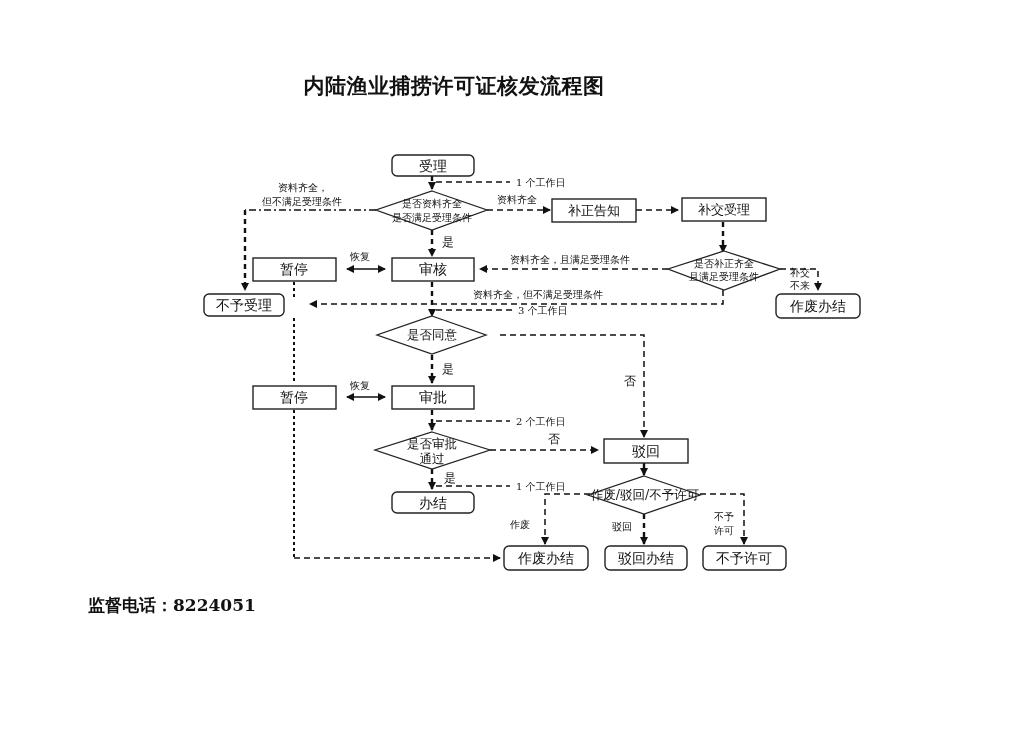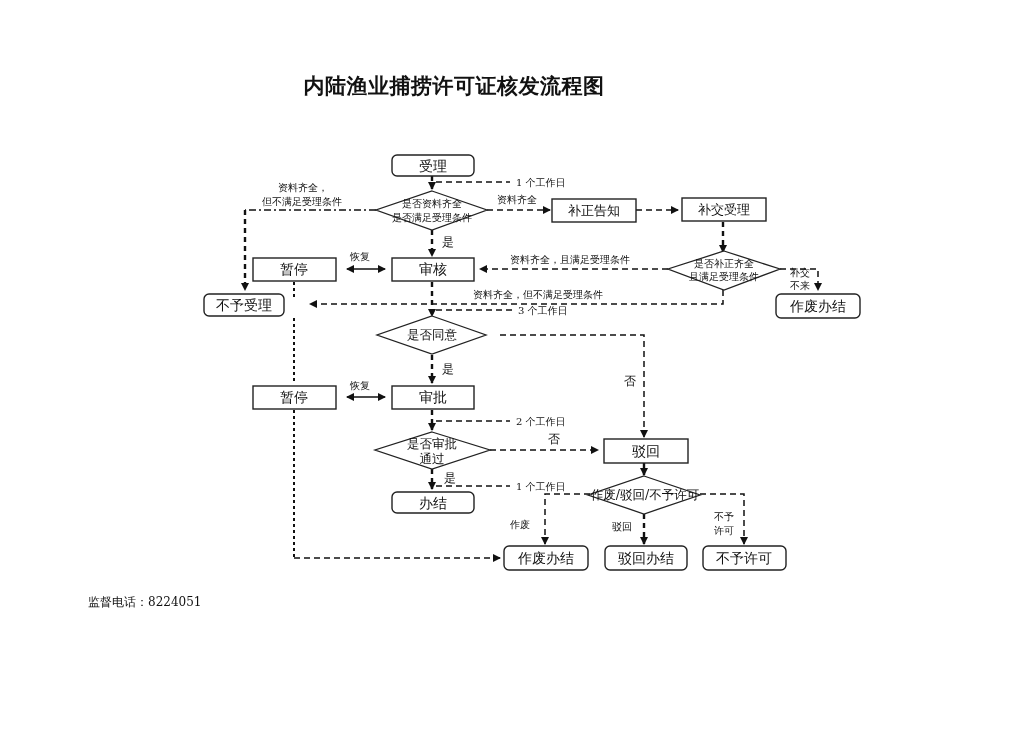--- a/index.html
+++ b/index.html
@@ -1,20 +1,20 @@
 <!DOCTYPE html>
 <html><head>
 <meta charset="utf-8">
 <style>
   html, body { margin:0; padding:0; background:#ffffff; }
   body { width:1033px; height:730px; position:relative; overflow:hidden;
          font-family:"DejaVu Serif", "Liberation Serif", serif; color:#111; }
   #title { position:absolute; left:0; width:908px; top:72px; text-align:center;
            font-family:"DejaVu Sans", "Liberation Sans", sans-serif; font-size:21px; font-weight:bold; letter-spacing:0.5px; }
-  #phone { position:absolute; left:88px; top:594px; font-size:12px; font-weight:normal;
+  #phone { position:absolute; left:88px; top:594px; font-size:17px; font-weight:bold;
            font-family:"DejaVu Serif", "Liberation Serif", serif; }
   svg { position:absolute; left:0; top:0; }
   .box { fill:#fff; stroke:#222; stroke-width:1.4; }
   .dia { fill:#fff; stroke:#222; stroke-width:1.3; }
   .btxt { font-size:14px; fill:#111; text-anchor:middle; dominant-baseline:central; font-family:"DejaVu Serif","Liberation Serif",serif; }
   .dtxt { font-size:10px; fill:#111; text-anchor:middle; dominant-baseline:central; font-family:"DejaVu Serif","Liberation Serif",serif; }
   .dtxt2 { font-size:12.5px; fill:#111; text-anchor:middle; dominant-baseline:central; font-family:"DejaVu Serif","Liberation Serif",serif; }
   .lbl { font-size:10px; fill:#111; font-family:"DejaVu Serif","Liberation Serif",serif; }
   .lbl2 { font-size:12px; fill:#111; font-family:"DejaVu Serif","Liberation Serif",serif; }
   .dash { fill:none; stroke:#111; stroke-width:1.5; stroke-dasharray:6 4; }

